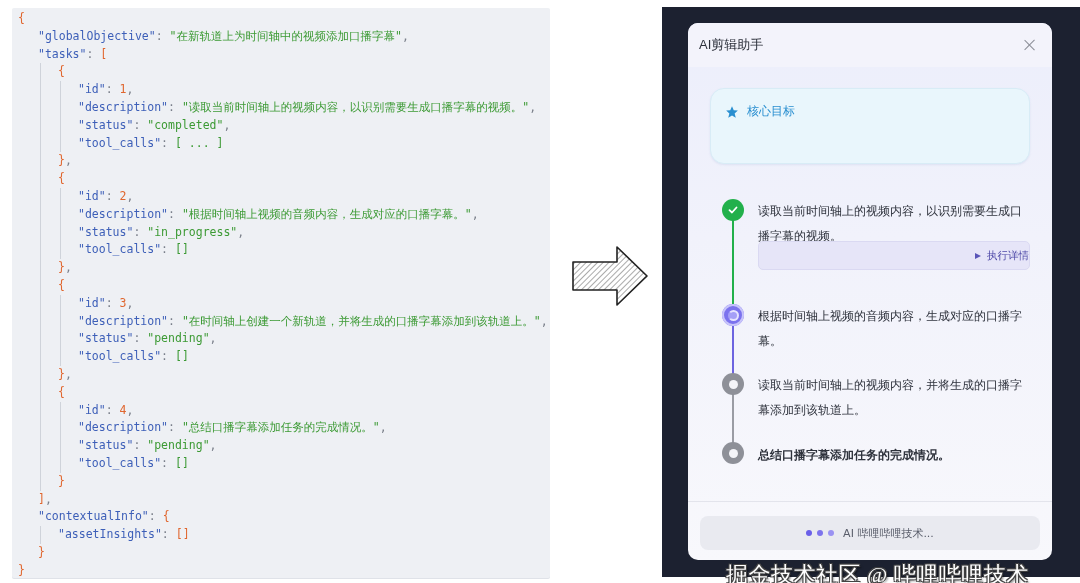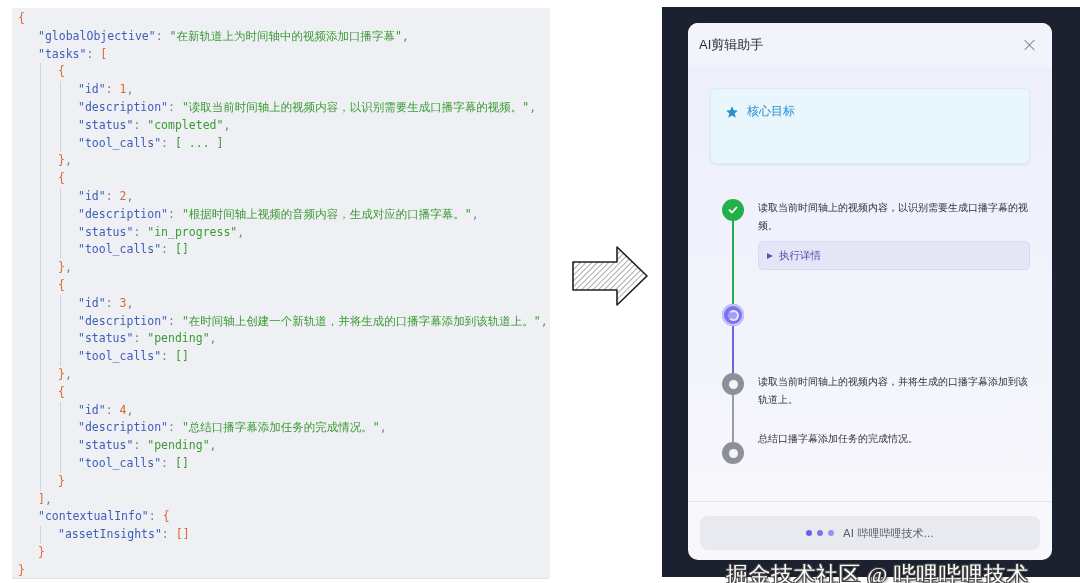--- a/index.html
+++ b/index.html
@@ -44,43 +44,43 @@
   .modal-title { font-size: 13px; color: #2b2f3a; font-family: "Liberation Sans", sans-serif; }
   .close-btn { width: 16px; height: 16px; position: relative; cursor: pointer; }
   .close-btn::before, .close-btn::after {
     content: ""; position: absolute; left: 7px; top: 1px; width: 1.4px; height: 14px; background: #8a8d96;
   }
   .close-btn::before { transform: rotate(45deg); }
   .close-btn::after { transform: rotate(-45deg); }
 
   .goal-card {
     position: absolute; left: 22px; top: 65px; width: 320px; height: 76px;
-    background: #e9f6fc; border-radius: 6px; border: 1px solid #d8ecf6;
+    background: #e9f6fc; border-radius: 14px; border: 1px solid #d8ecf6;
     box-shadow: 0 1px 2px rgba(120,150,200,0.15);
   }
   .goal-label-row { position: absolute; left: 14px; top: 14px; display: flex; align-items: center; gap: 8px; }
   .star-icon { width: 14px; height: 14px; }
   .goal-label { font-size: 12px; color: #2a8fd0; }
   .goal-text { position: absolute; left: 38px; top: 42px; font-size: 13.5px; color: #2b2f3a; font-weight: bold; letter-spacing: 0.2px; }
 
   
   .tl-line { position: absolute; width: 2px; left: 44px; }
   .tl-node { position: absolute; left: 34px; width: 22px; height: 22px; border-radius: 50%; }
   .node-done { background: #22b04b; display: flex; align-items: center; justify-content: center; }
   .node-progress { background: #7b72ee; box-shadow: 0 0 0 2px #c8c4fa inset; display:flex; align-items:center; justify-content:center; }
   .node-progress .inner { width: 11px; height: 11px; border-radius: 50%; background: #a59ff7; border: 2px solid #e6e3ff; border-left-color: transparent; }
   .node-pending { background: #8e9098; display:flex; align-items:center; justify-content:center; }
   .node-pending .inner { width: 9px; height: 9px; border-radius: 50%; background: #f4f4f8; }
   .task-text {
-    position: absolute; left: 70px; width: 270px; font-size: 10px; line-height: 18px; color: #2e323c;
+    position: absolute; left: 70px; width: 270px; font-size: 12px; line-height: 25px; color: #2e323c;
   }
   .details-box {
     position: absolute; left: 70px; top: 218px; width: 272px; height: 29px;
     background: #e6e5f8; border: 1px solid #dad9f2; border-radius: 5px;
-    display: flex; align-items: center; padding-left: 8px; gap: 6px; cursor: pointer;
+    display: flex; align-items: center; padding-left: 8px; gap: 6px; cursor: pointer; justify-content: flex-end;
   }
   .tri-icon { width: 0; height: 0; border-top: 3.5px solid transparent; border-bottom: 3.5px solid transparent; border-left: 6px solid #5a55b8; }
   .details-label { font-size: 10.5px; color: #4f4aa8; }
 
   .modal-footer-sep { position: absolute; left: 0; right: 0; top: 478px; height: 1px; background: #e3e4ec; }
   .status-bar {
     position: absolute; left: 12px; top: 493px; width: 340px; height: 34px;
     background: #e9eaf0; border-radius: 8px;
     display: flex; align-items: center; justify-content: center; gap: 5px;
   }
@@ -171,30 +171,31 @@
     </div>
     <div class="task-text" style="top:176px;">读取当前时间轴上的视频内容，以识别需要生成口播字幕的视频。</div>
     <div class="details-box">
       <span class="tri-icon"></span>
       <span class="details-label">执行详情</span>
     </div>
 
     <div class="tl-node node-progress" style="top:281px;">
         <span class="inner"></span>
       </div>
+    <div class="task-text" style="top:281px;">根据时间轴上视频的音频内容，生成对应的口播字幕。</div>
 
     <div class="tl-node node-pending" style="top:350px;">
         <span class="inner"></span>
       </div>
     <div class="task-text" style="top:350px;">读取当前时间轴上的视频内容，并将生成的口播字幕添加到该轨道上。</div>
 
     <div class="tl-node node-pending" style="top:419px;">
         <span class="inner"></span>
       </div>
-    <div class="task-text" style="top:407px;">总结口播字幕添加任务的完成情况。</div>
+    <div class="task-text" style="top:420px;font-weight:bold;">总结口播字幕添加任务的完成情况。</div>
 
     <div class="modal-footer-sep"></div>
     <div class="status-bar">
       <span class="dot"></span>
       <span class="dot d2"></span>
       <span class="dot d3"></span>
       <span class="status-text">AI 哔哩哔哩技术...</span>
     </div>
   </div>
 </div>

